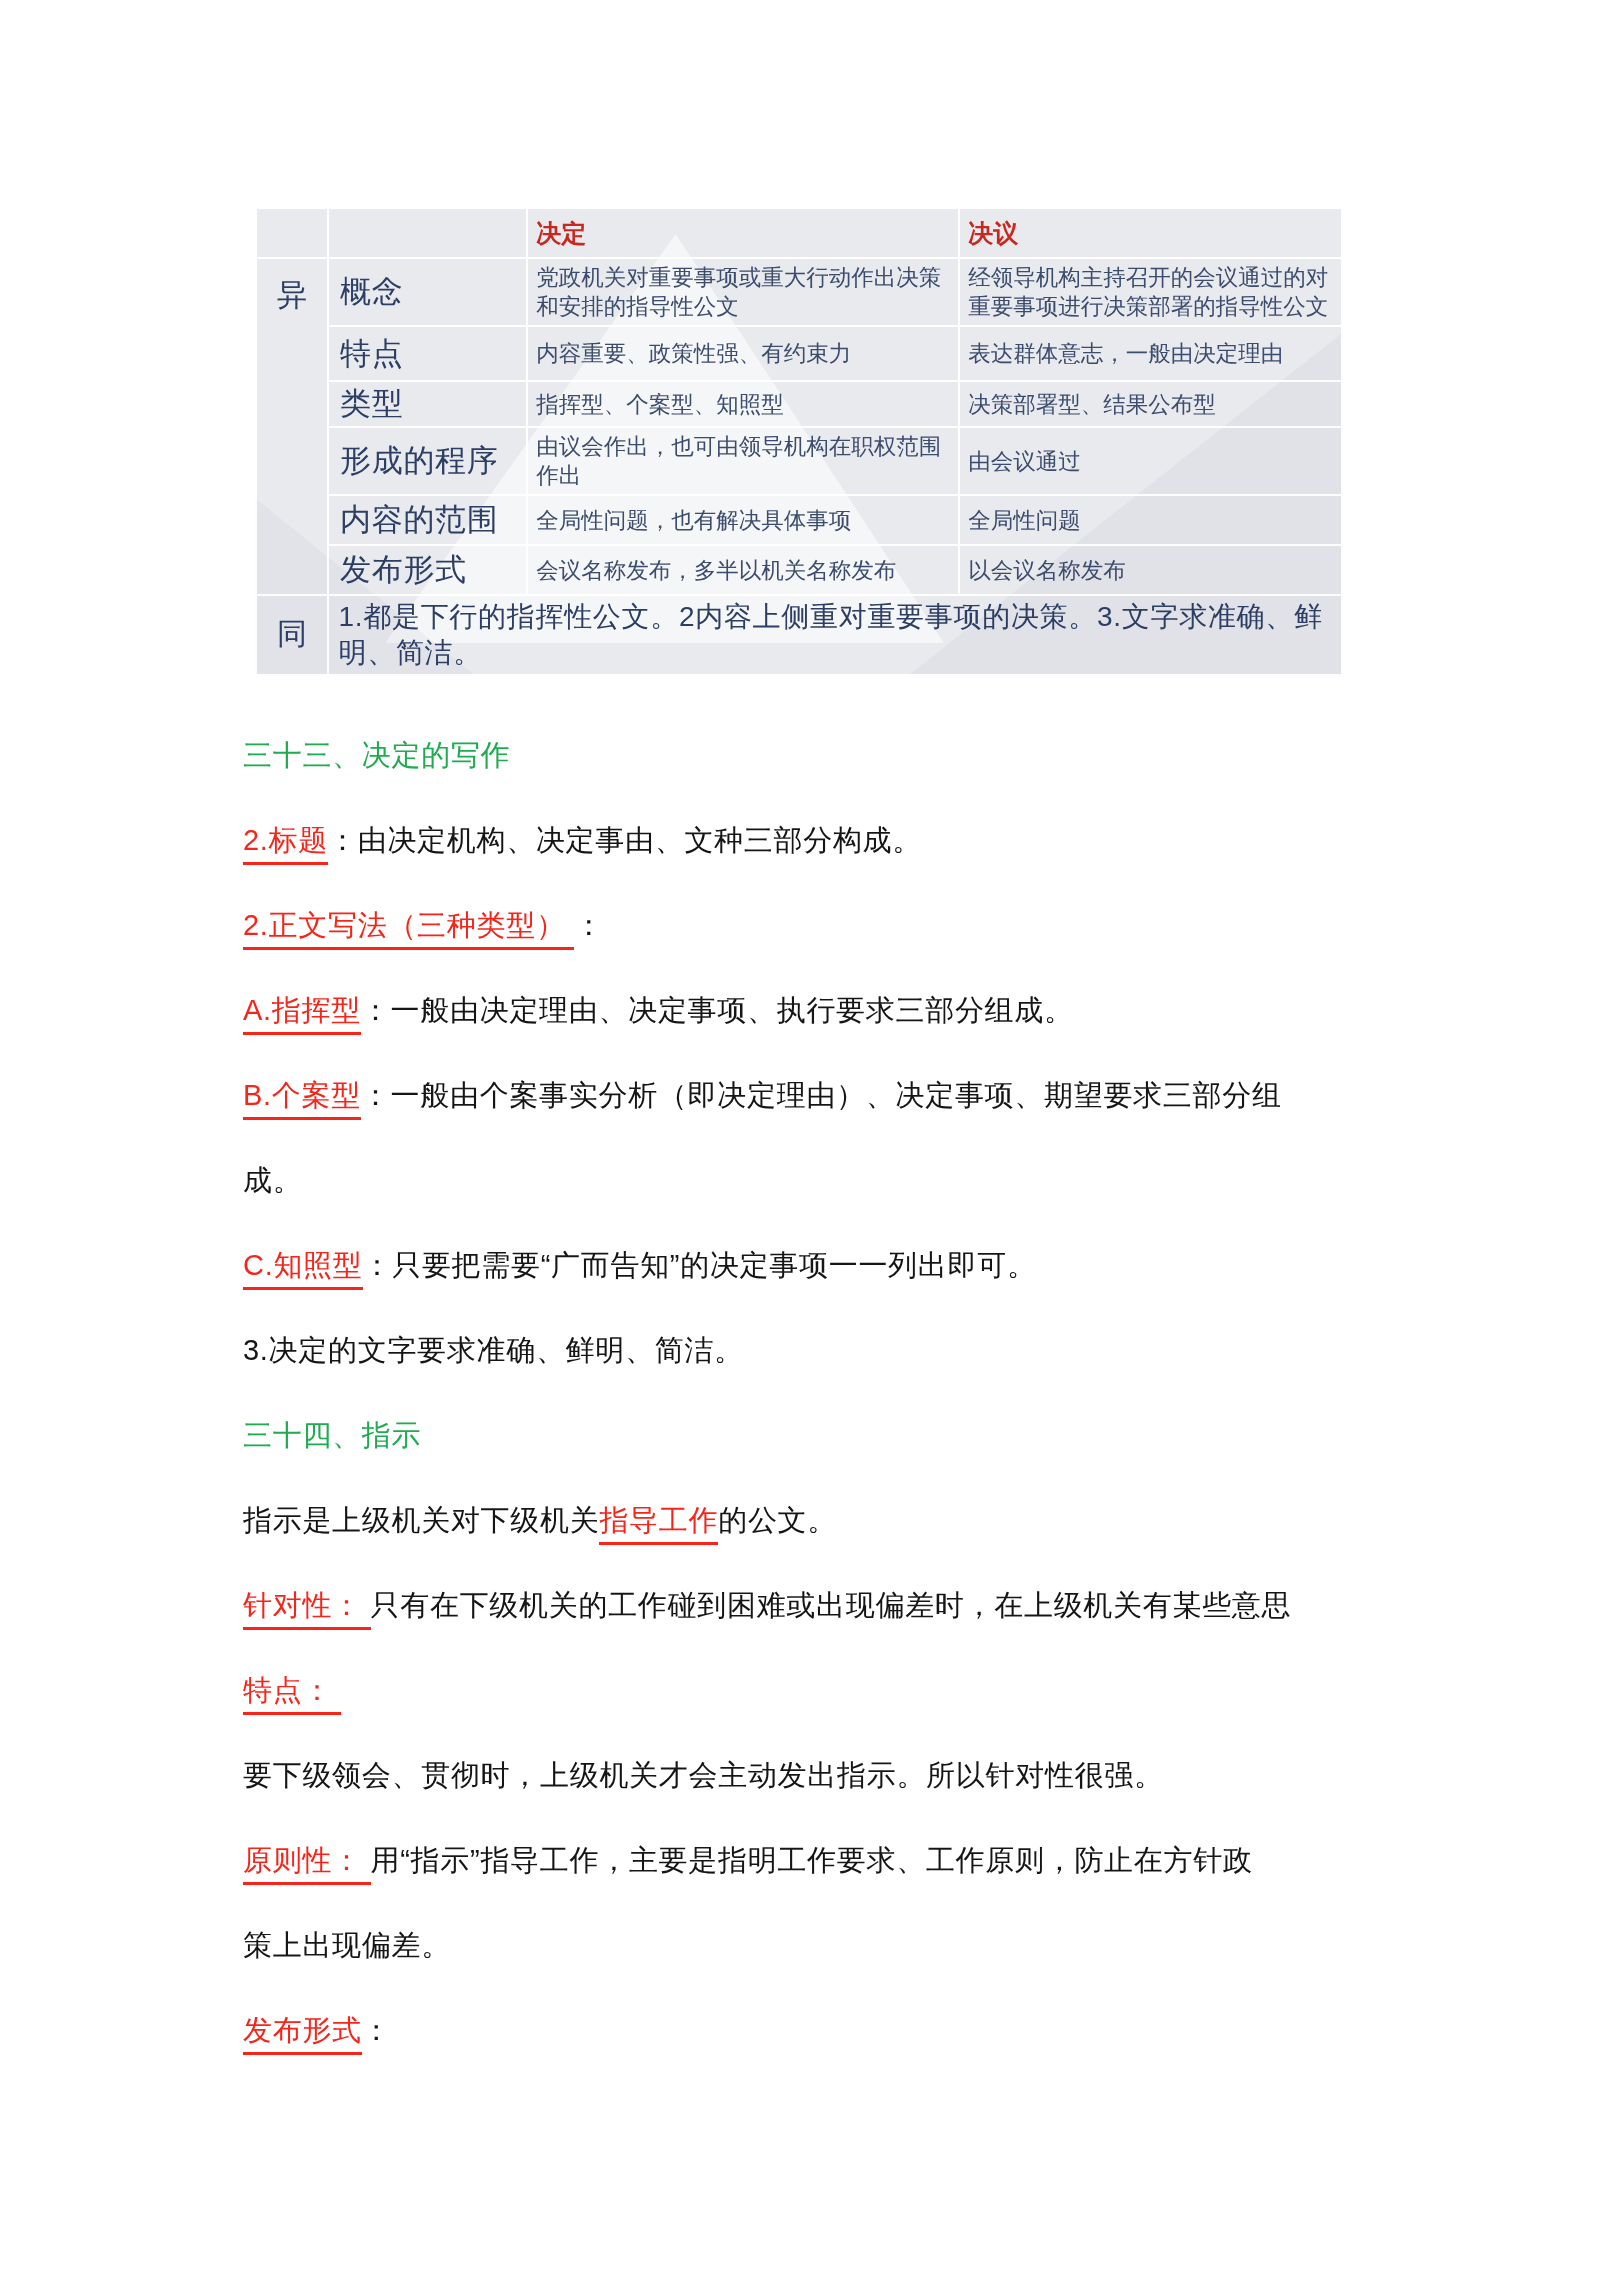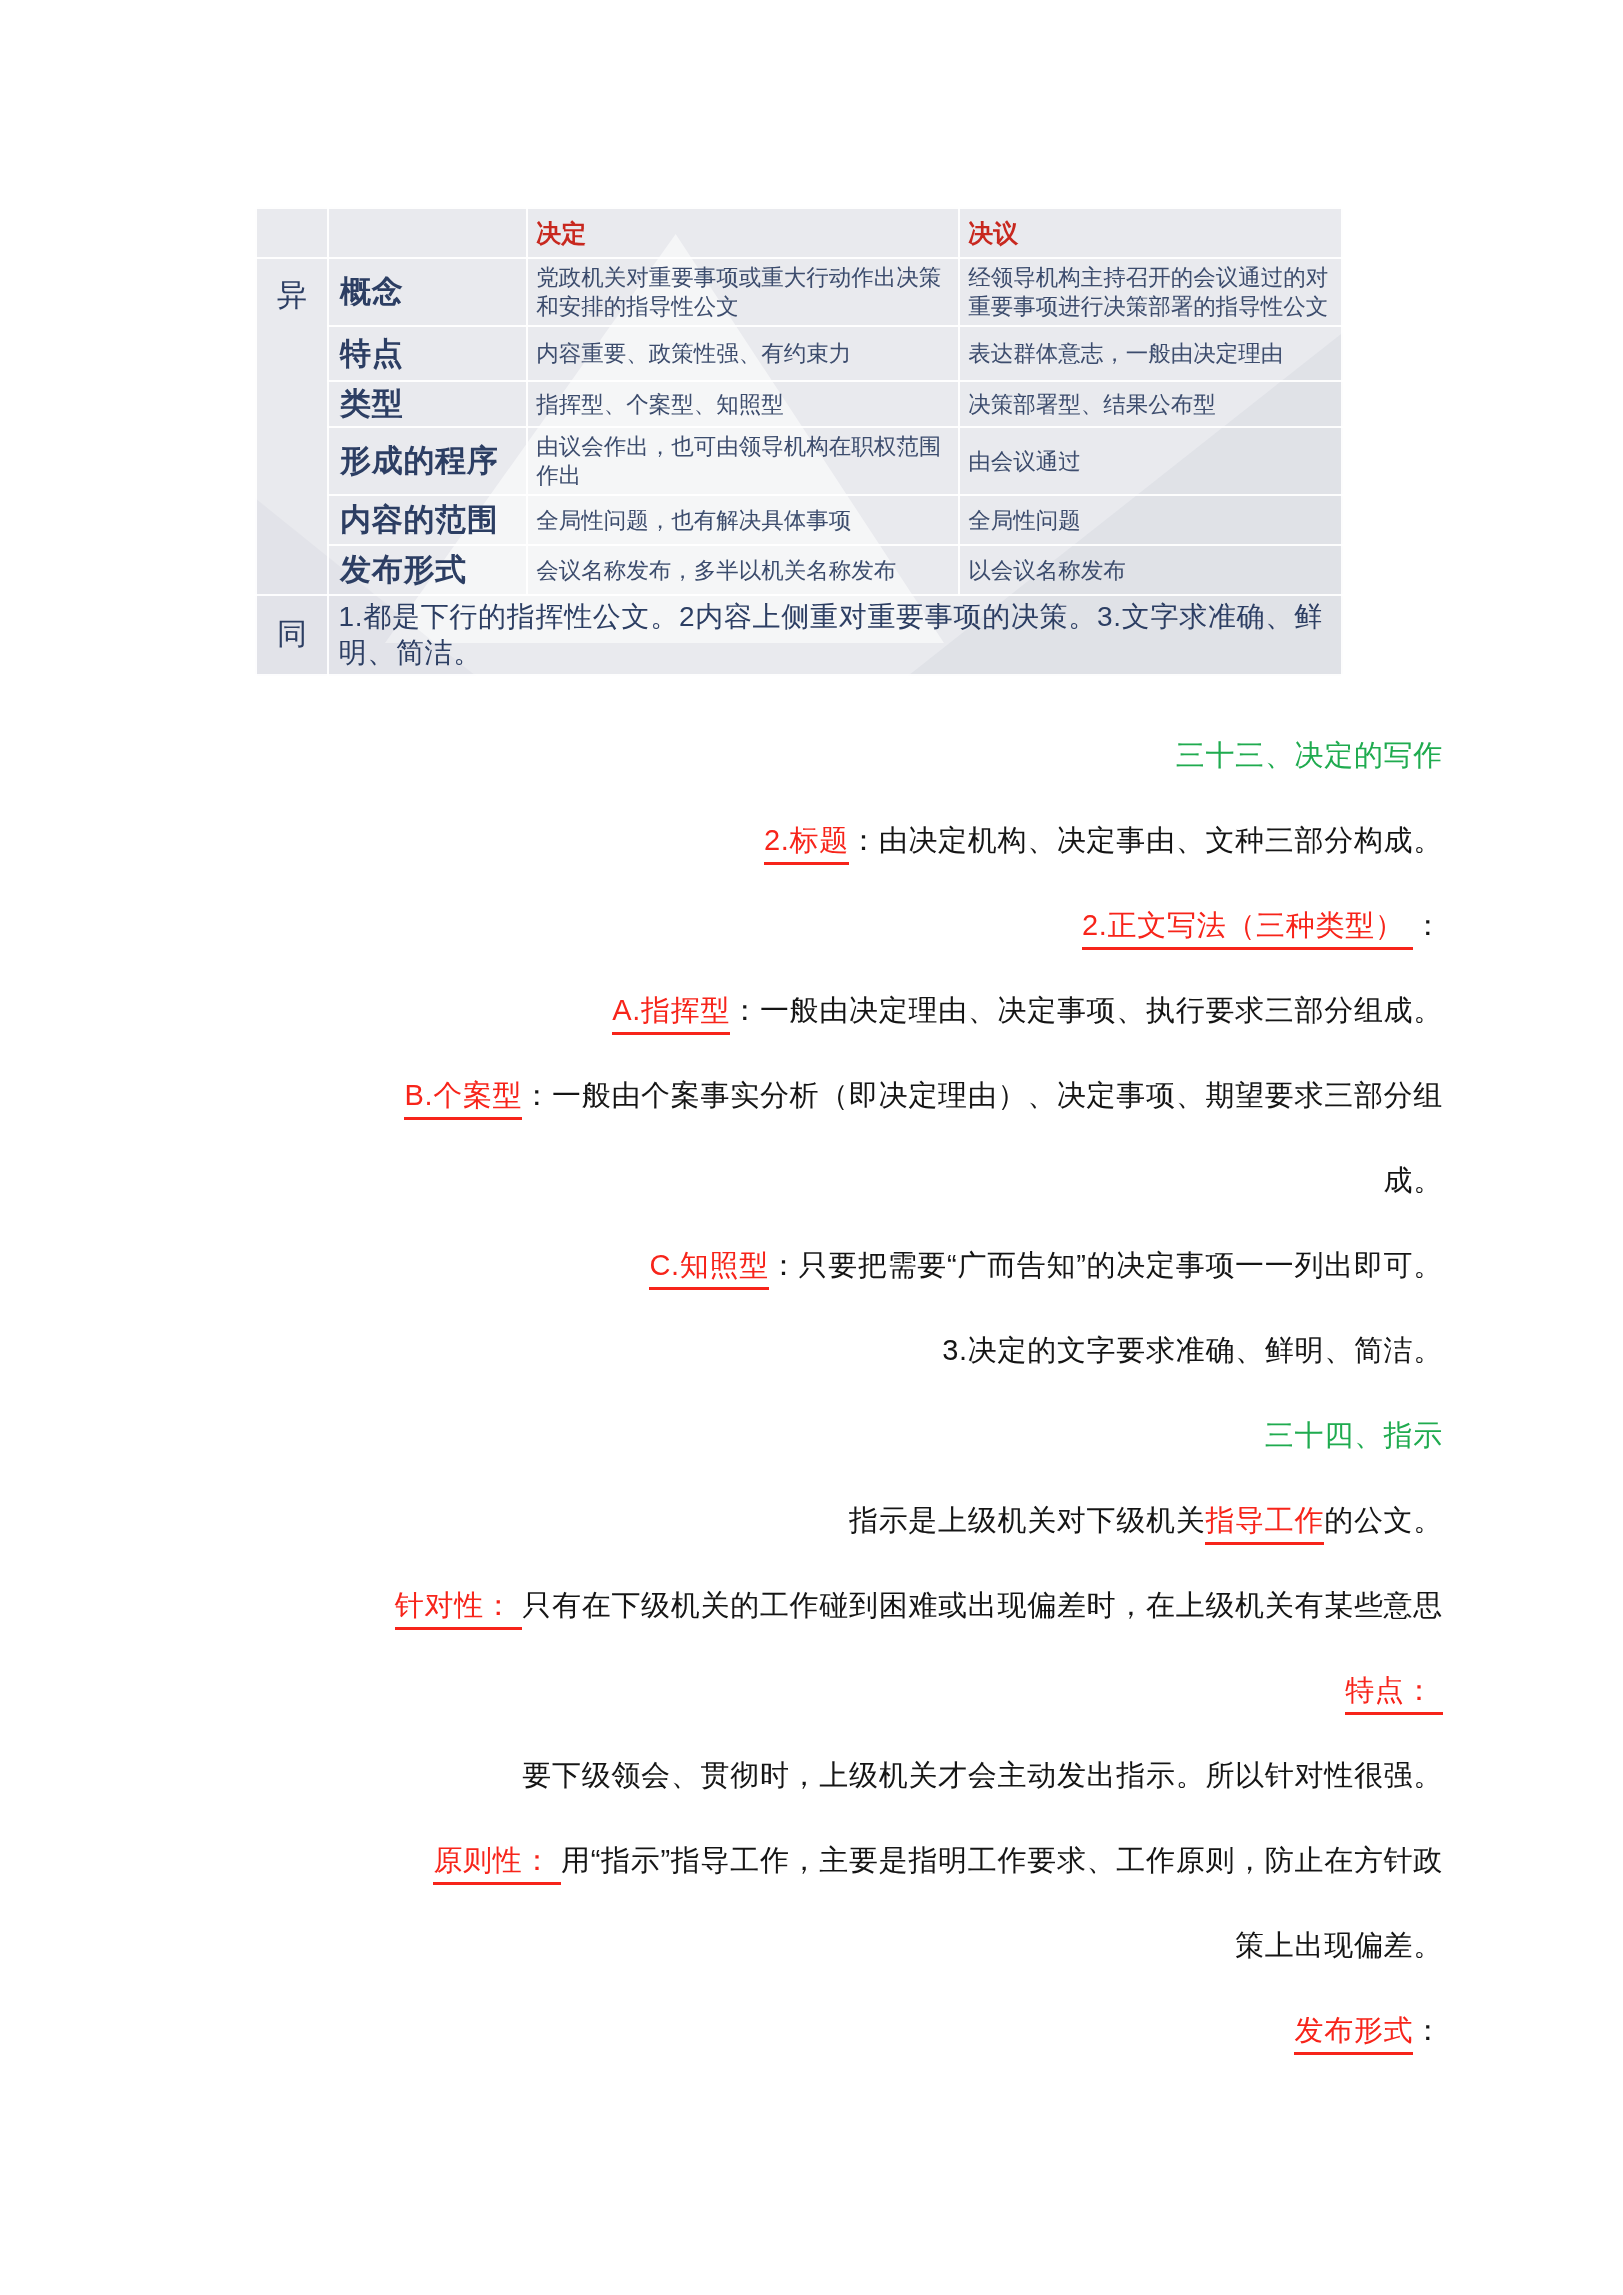--- a/index.html
+++ b/index.html
@@ -35,33 +35,33 @@
   #cmp-body tr:nth-child(2){height:65px;}
   #cmp-body tr:nth-child(3){height:55px;}
   #cmp-body tr:nth-child(4){height:44px;}
   #cmp-body tr:nth-child(5){height:64px;}
   #cmp-body tr:nth-child(6){height:50px;margin-top:16px;}
   #cmp-body tr:nth-child(7){height:50px;}
   #cmp-body tr:nth-child(8){height:72px;}
 
   td.hdr{color:var(--header_red,#c8281f);font-weight:bold;font-size:25px;
          padding-left:8.2px;vertical-align:middle;}
-  td.lbl{color:var(--navy_label,#2c3e63);font-weight:bold;font-size:31px;
+  td.lbl{color:var(--navy_label,#2c3e63);font-weight:normal;font-size:31px;
          padding-left:11px;vertical-align:middle;letter-spacing:0.7px;}
   td.cel{color:var(--navy_text,#3c4c6d);font-size:22.5px;line-height:29px;
          padding:4.1px 9.5px 4.1px 8.2px;vertical-align:middle;}
   td.grp{color:var(--navy_label,#2c3e63);font-size:30px;font-weight:500;
          text-align:center;vertical-align:top;padding-top:16.4px;}
   td.grp.same-grp{vertical-align:middle;padding-top:0;}
   td.same{color:var(--navy_label,#2c3e63);font-size:28px;line-height:36px;font-weight:500;
           padding:2.7px 9.5px;vertical-align:middle;letter-spacing:0.7px;}
 
   
   .content{position:absolute;left:243px;top:736px;width:1200px;}
-  .line{height:85px;font-size:29px;line-height:39px;letter-spacing:0.7px;white-space:nowrap;text-align:right;}
+  .line{height:85px;font-size:29px;line-height:39px;letter-spacing:0.7px;white-space:nowrap;}
   .seg-k{color:var(--ink,#151515);}
   .seg-g{color:var(--green,#1fab4f);}
   .seg-r{color:var(--red,#f7241a);border-bottom:3.4px solid var(--red,#f7241a);padding-bottom:5.5px;}
 </style>
 </head>
 <body>
 
 <div class="page" id="page" style="--green: #1fab4f; --red: #f7241a; --ink: #151515; --header_red: #c8281f; --navy_label: #2c3e63; --navy_text: #3c4c6d; --table_bg: #e9eaee;">
 
   <div class="table-shot">

